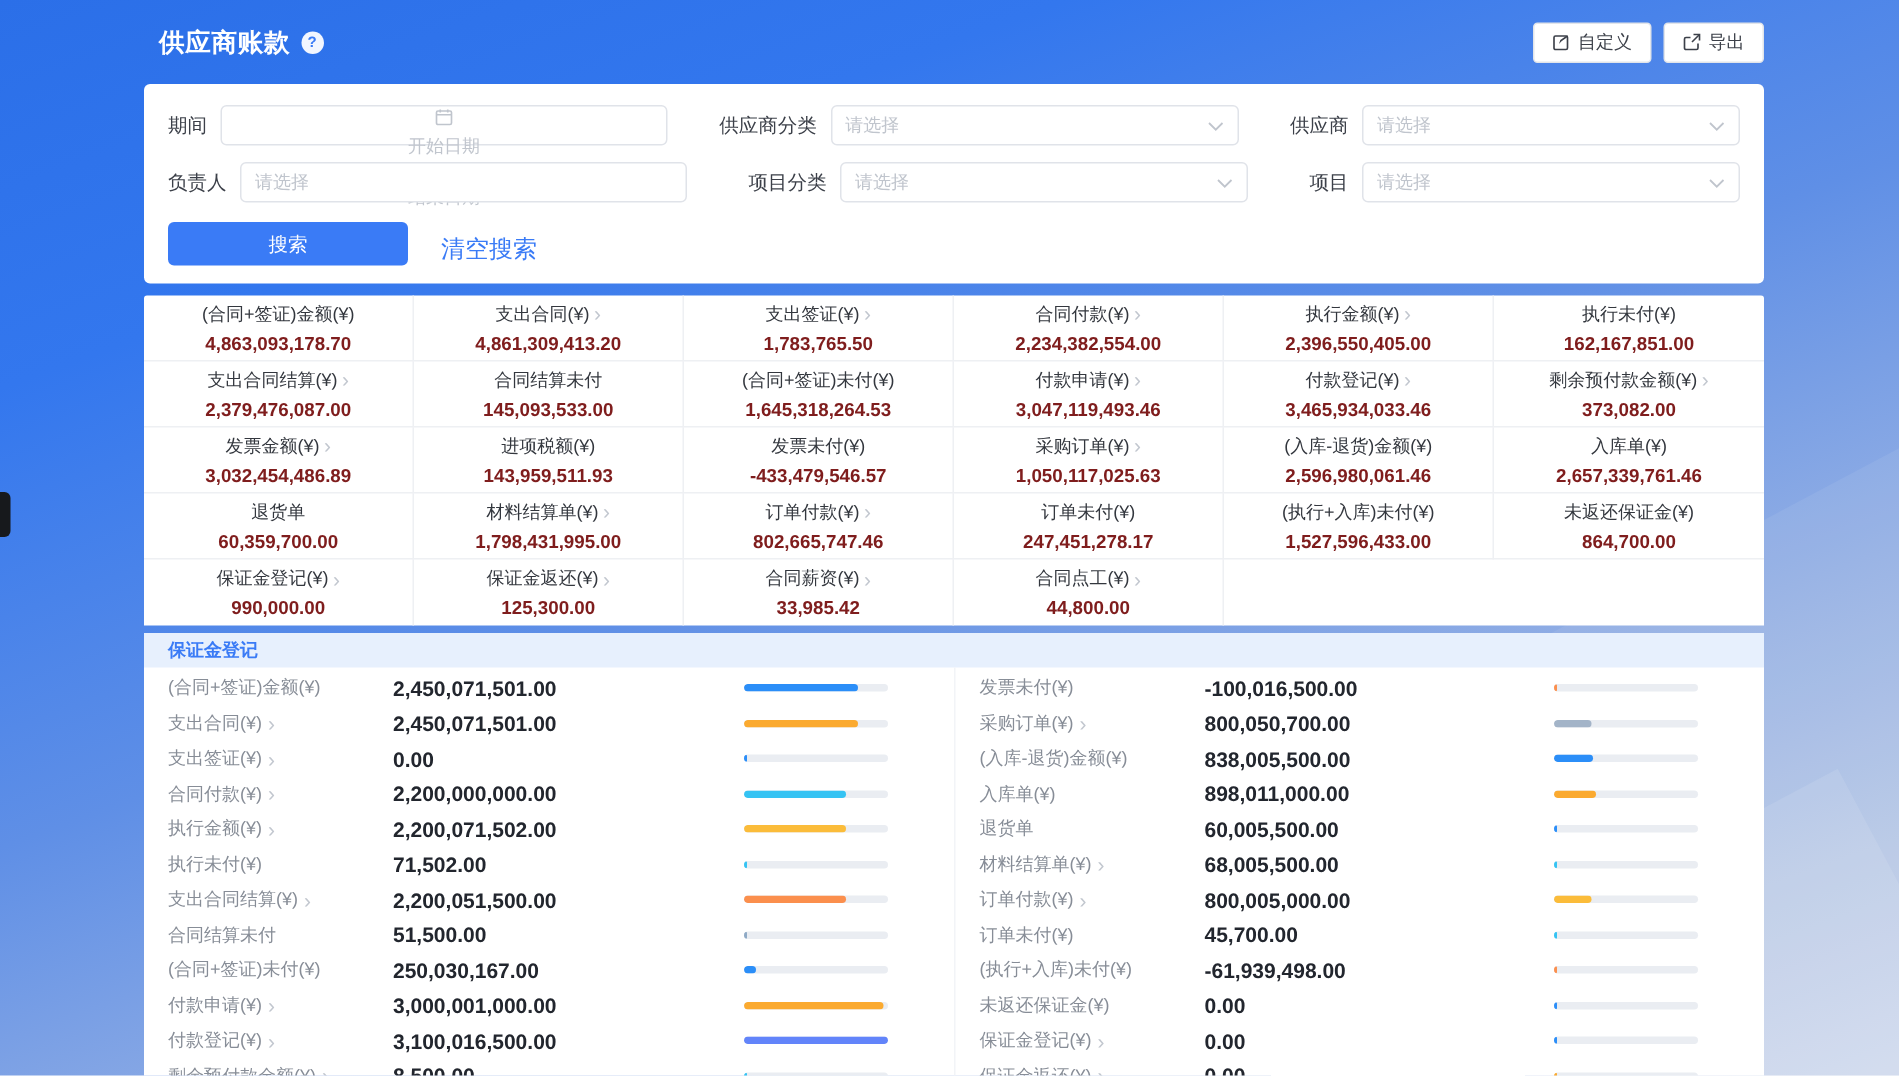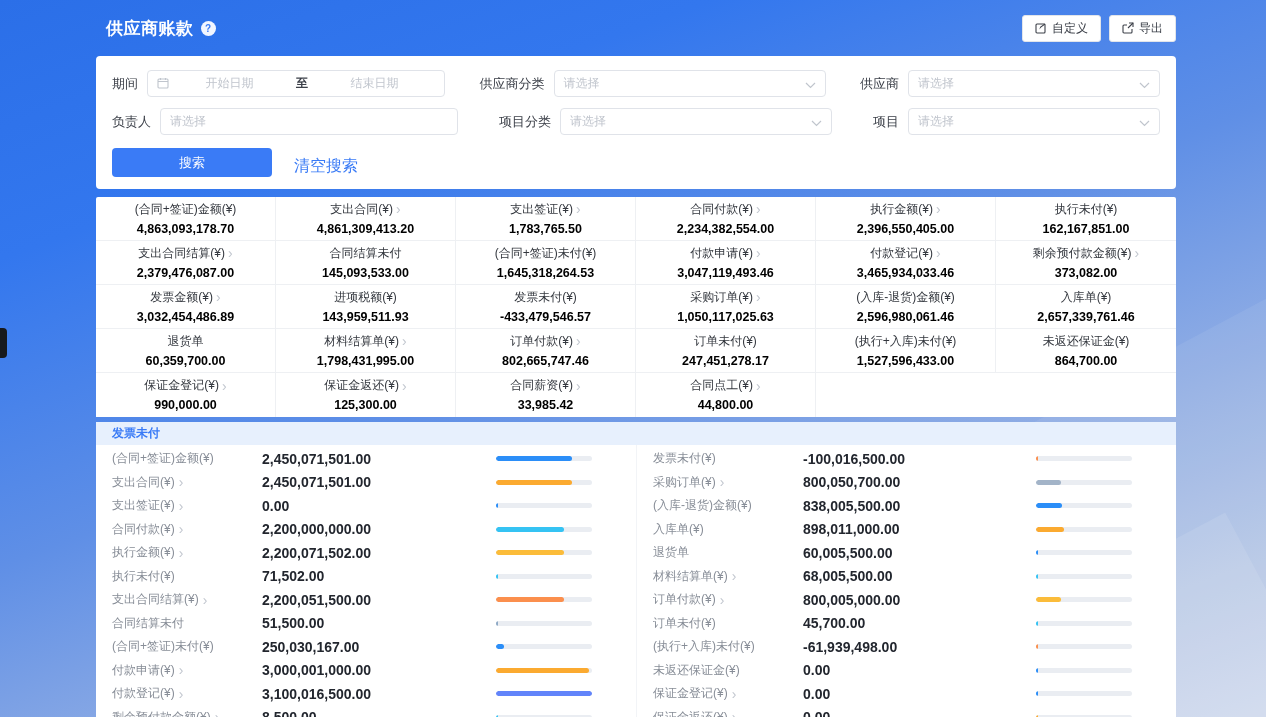--- a/index.html
+++ b/index.html
@@ -25,41 +25,41 @@
   .tb-btn { display:flex; align-items:center; gap:5px; background:#fff; border:1px solid #e2e5ea; border-radius:3px; height:27px; padding:0 12px; font-size:12px; color:#3c4049; margin-left:8px; cursor:pointer; font-family:inherit; }
   .tb-btn svg { display:block; }
 
   
   .filter-card { background:#fff; border-radius:4px; padding:14px 16px 12px; }
   .f-row { display:flex; align-items:center; justify-content:space-between; margin-bottom:11px; }
   .f-group { display:flex; align-items:center; }
   .f-label { font-size:13px; color:#3c4049; margin-right:9px; white-space:nowrap; }
   .f-field { height:27px; border:1px solid #e0e3e9; border-radius:4px; display:flex; align-items:center; padding:0 9px; background:#fff; cursor:pointer; }
   .placeholder { color:#c0c5cd; font-size:12px; }
-  .date-field { width:298px; }
+  .date-field { width:298px;flex-direction:column; }
   .date-field .ph { flex:1; text-align:center; }
   .to-label { font-size:12px; color:#3c4049; font-weight:bold; padding:0 6px; }
   .sel-270 { width:272px; justify-content:space-between; }
   .sel-252 { width:252px; justify-content:space-between; }
   .sel-298 { width:298px; }
   .chev { flex:none; }
   .btn-row { display:flex; align-items:flex-end; margin-top:13px; }
   .search-btn { width:160px; height:29px; background:#3a7bf6; color:#fff; border:none; border-radius:4px; font-size:13px; cursor:pointer; font-family:inherit; }
   .clear-link { margin-left:22px; color:#3a7bf6; font-size:16px; cursor:pointer; }
 
   
   .stats-card { margin-top:8px; background:#fff; border-radius:2px 2px 0 0; }
   .stats-grid { display:grid; grid-template-columns:repeat(6,1fr); }
   .stat-cell { height:44px; display:flex; flex-direction:column; align-items:center; justify-content:center; border-right:1px solid #eef0f3; border-bottom:1px solid #eef0f3; }
   .stat-cell:nth-child(6n) { border-right:none; }
   .stat-cell:nth-child(n+25) { border-bottom:none; }
   .stat-cell.filler { border:none; }
   .stat-label { font-size:12px; color:#33373e; line-height:15px; display:flex; align-items:center; }
   .stat-drill { display:none; color:#c2c7cf; font-size:14px; line-height:12px; margin-left:3px; }
-  .stat-value { font-size:12.5px; font-weight:bold; color:#000000; margin-top:5px; }
+  .stat-value { font-size:12.5px; font-weight:bold; color:#7f1d1d; margin-top:5px; }
   .stat-cell.drillable { cursor:pointer; }
 
   
   .group-panel { margin-top:5px; background:#fff; min-height:290px; }
   .group-band { height:23px; background:#e7f0fd; display:flex; align-items:center; padding:0 16px; }
   .group-name { font-size:12px; font-weight:bold; color:#3a7bf6; }
   .detail-cols { display:flex; }
   .d-col { width:50%; padding-top:2px; }
   .d-col.right { border-left:1px solid #f2f4f7; }
   .d-row { display:flex; align-items:center; height:23.5px; padding:0 0 0 16px; }
@@ -393,21 +393,21 @@
     </div>
     <div class="stat-value">44,800.00</div>
   </div>
 <div class="stat-cell filler"></div>
         <div class="stat-cell filler"></div>
       </div>
   </div>
 
   <div class="group-panel">
     <div class="group-band">
-      <span class="group-name">发票未付</span>
+      <span class="group-name">保证金登记</span>
     </div>
     <div class="detail-cols">
       <div class="d-col left">
   <div class="d-row">
     <div class="d-label">
       <span class="d-label-text">(合同+签证)金额(¥)</span>
 
     </div>
     <div class="d-value">2,450,071,501.00</div>
     <div class="d-bar">

